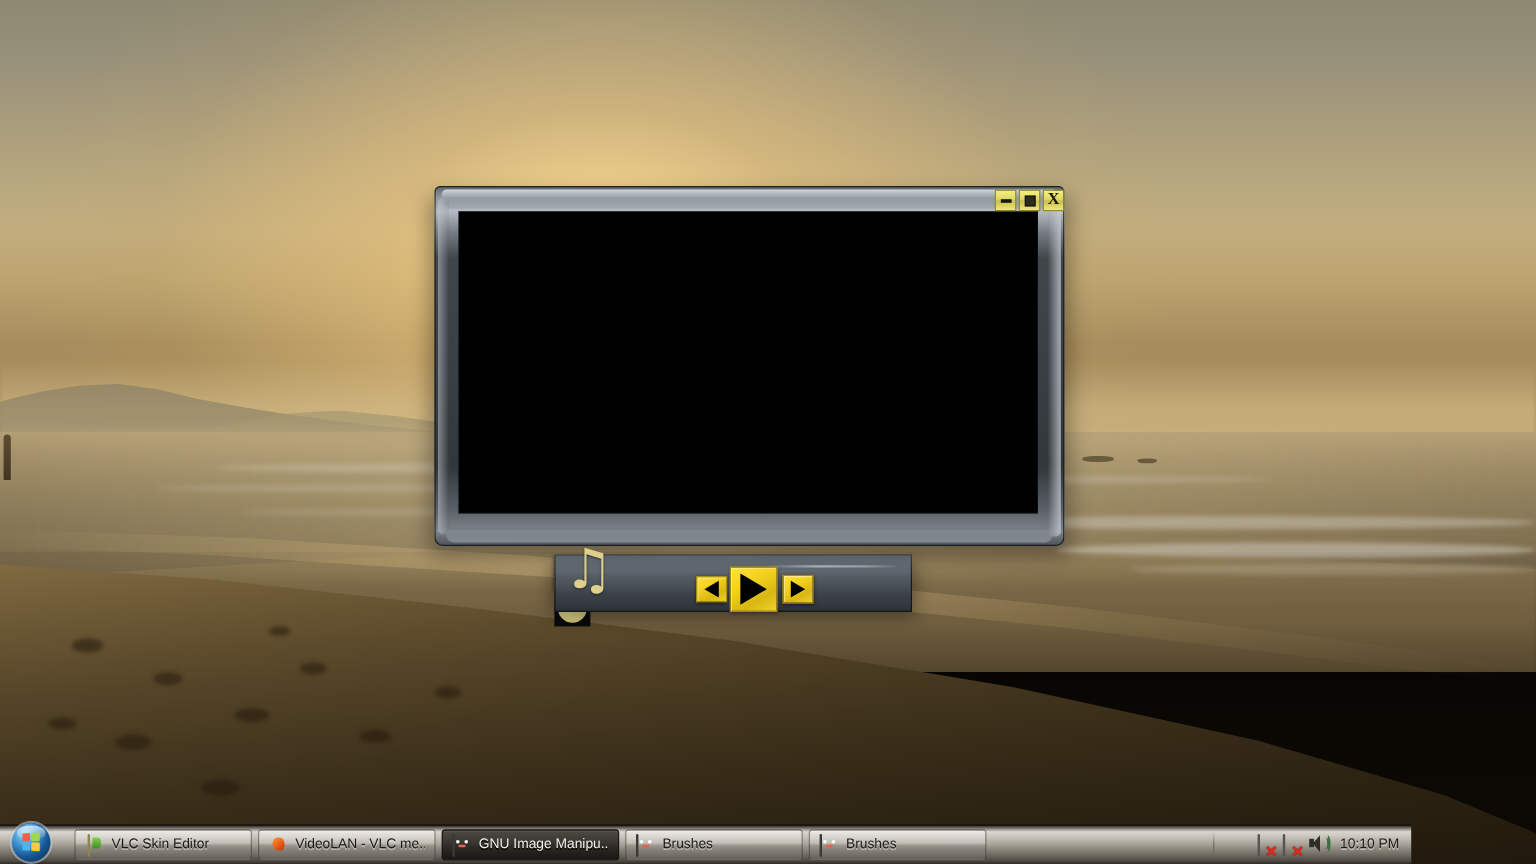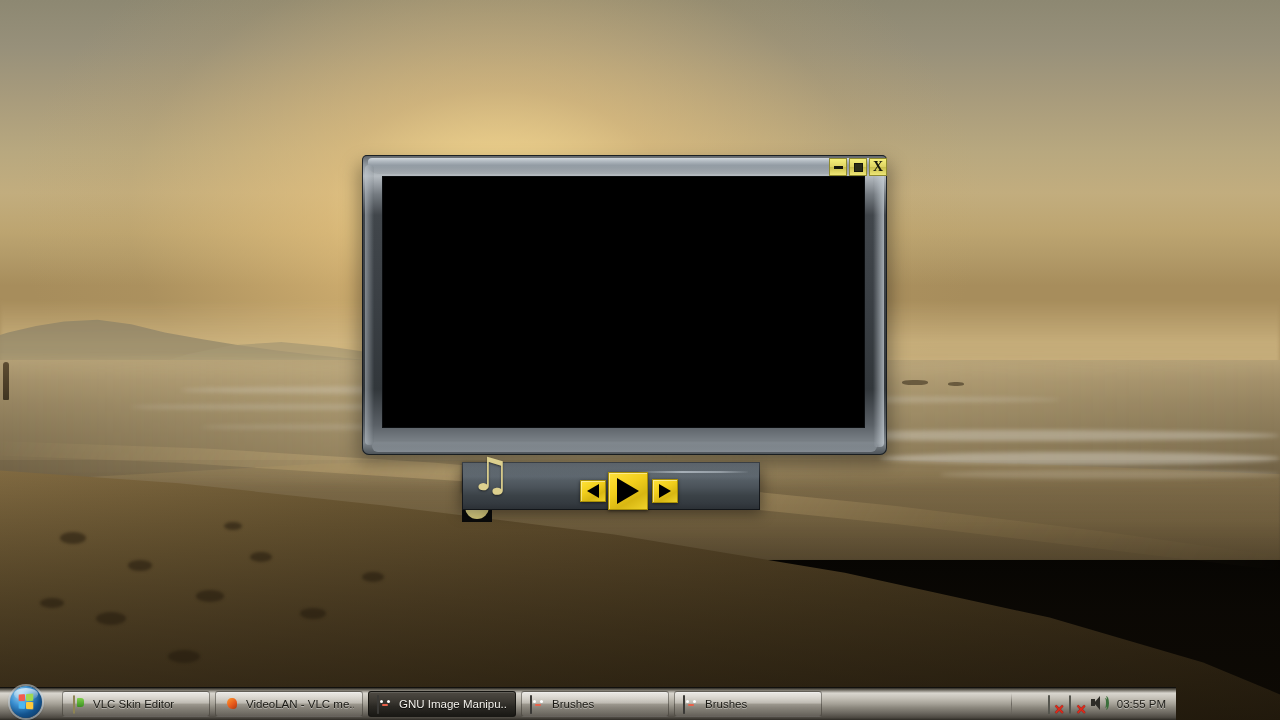--- a/index.html
+++ b/index.html
@@ -579,17 +579,17 @@
         <span class="ic-net"></span><span class="red-x">✕</span>
       </span>
 
       <span class="tray-ic">
         <span class="ic-spk">
           <span class="spk-body"></span><span class="spk-cone"></span>
           <span class="spk-wave"></span><span class="spk-wave2"></span>
         </span>
       </span>
 
-      <span id="clock">03:55 PM</span>
+      <span id="clock">10:10 PM</span>
     </div>
 
   </div>
 </div>
 
 </body></html>

